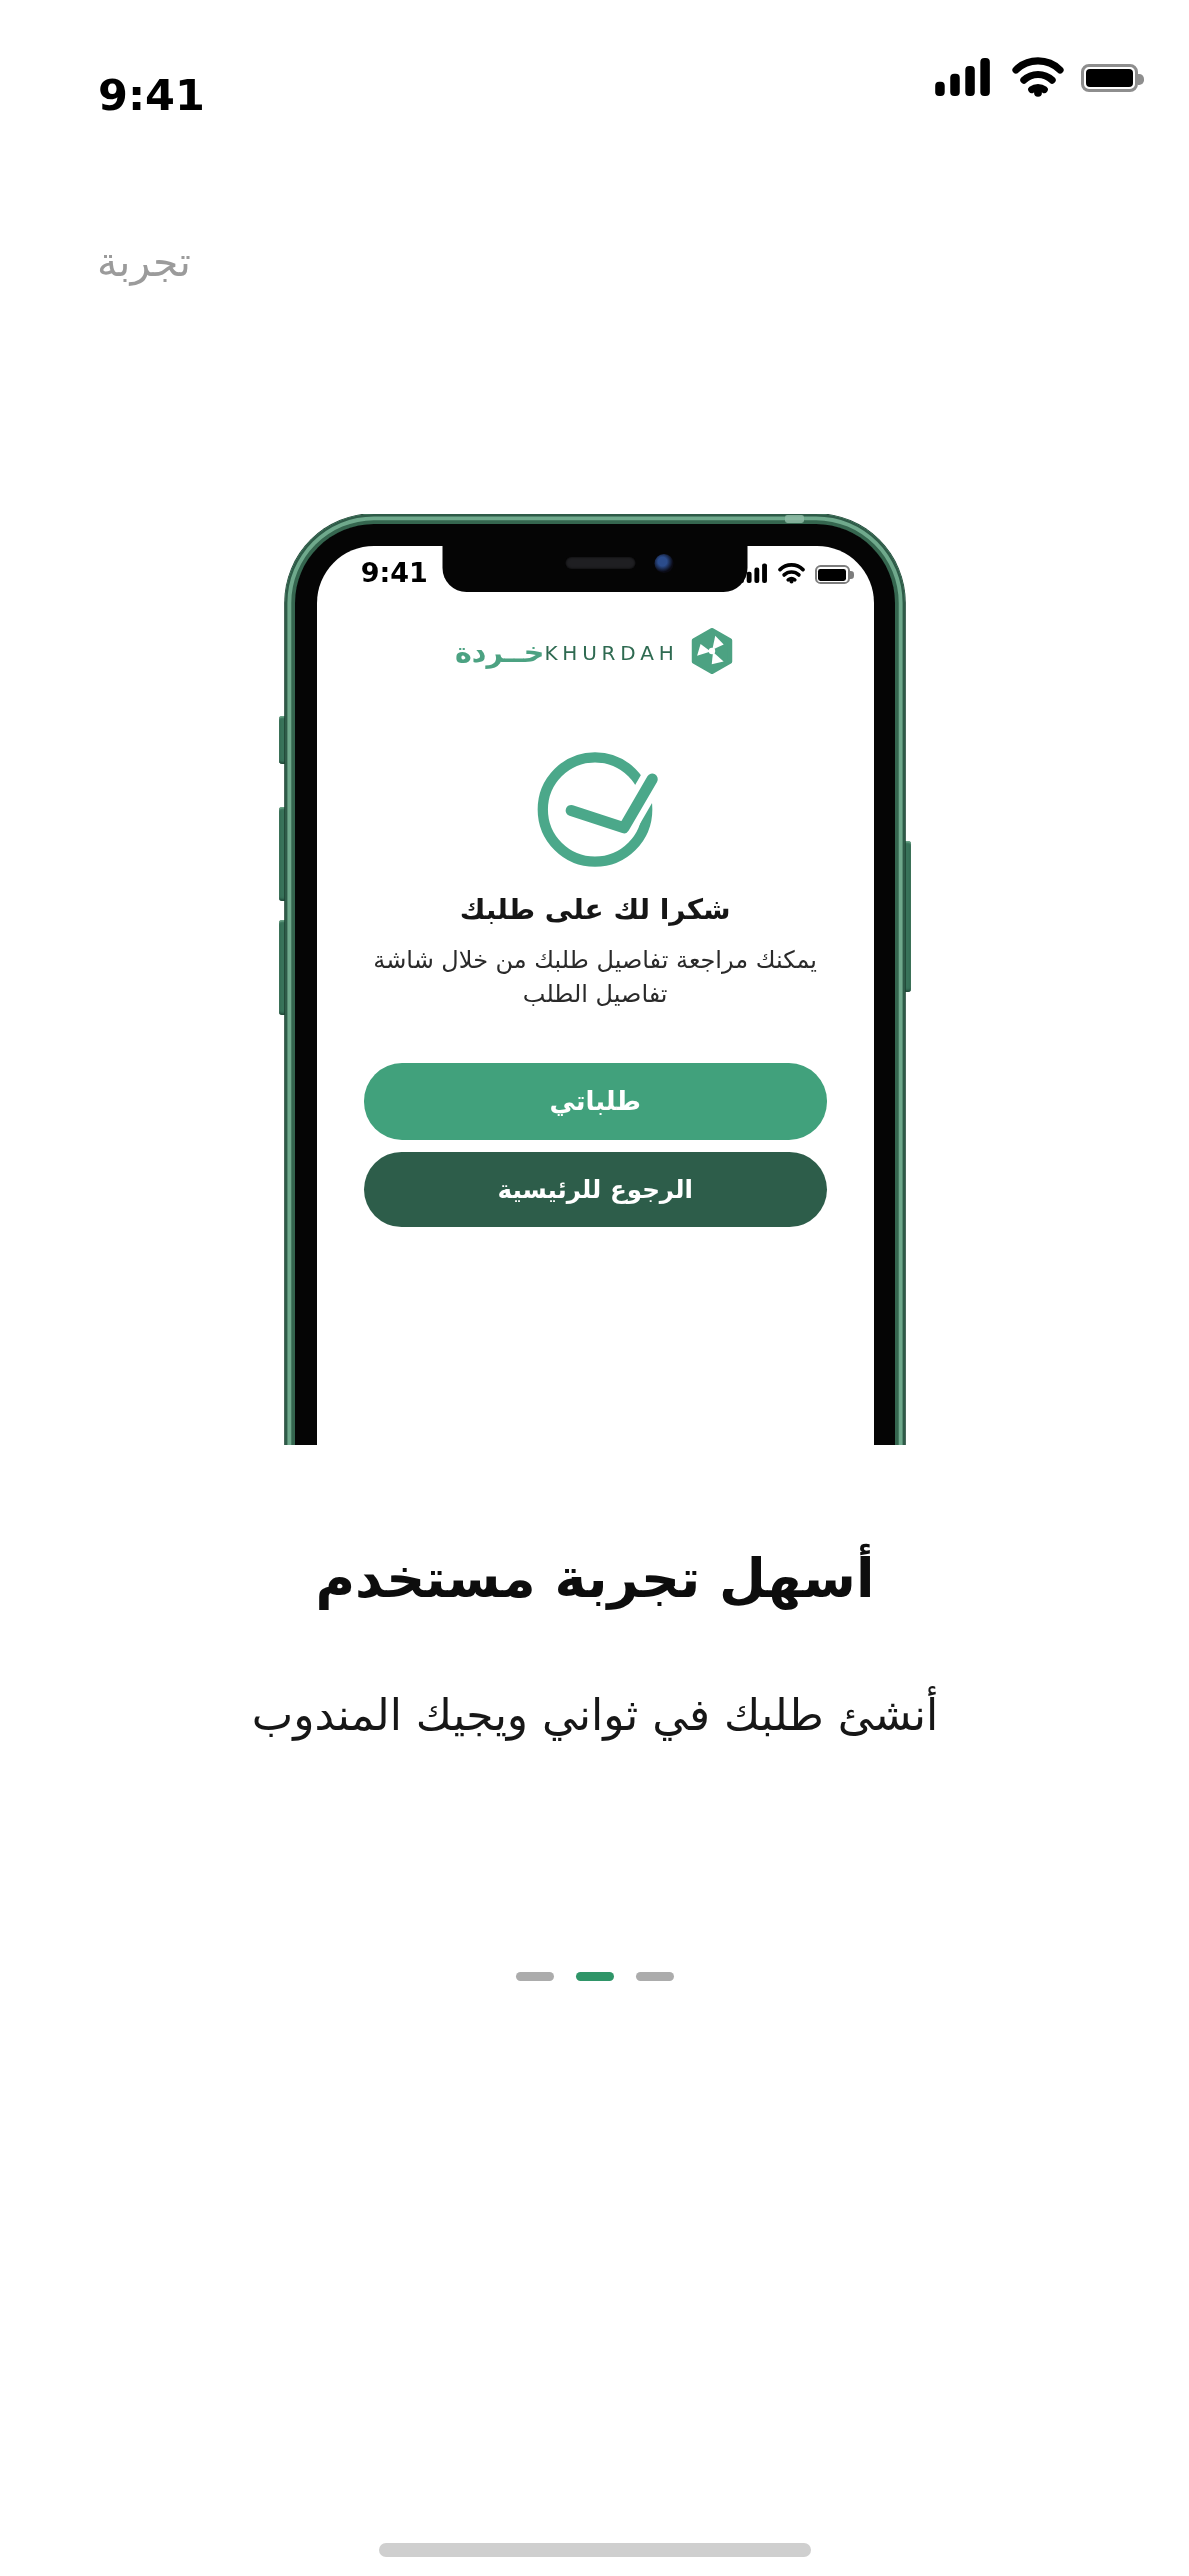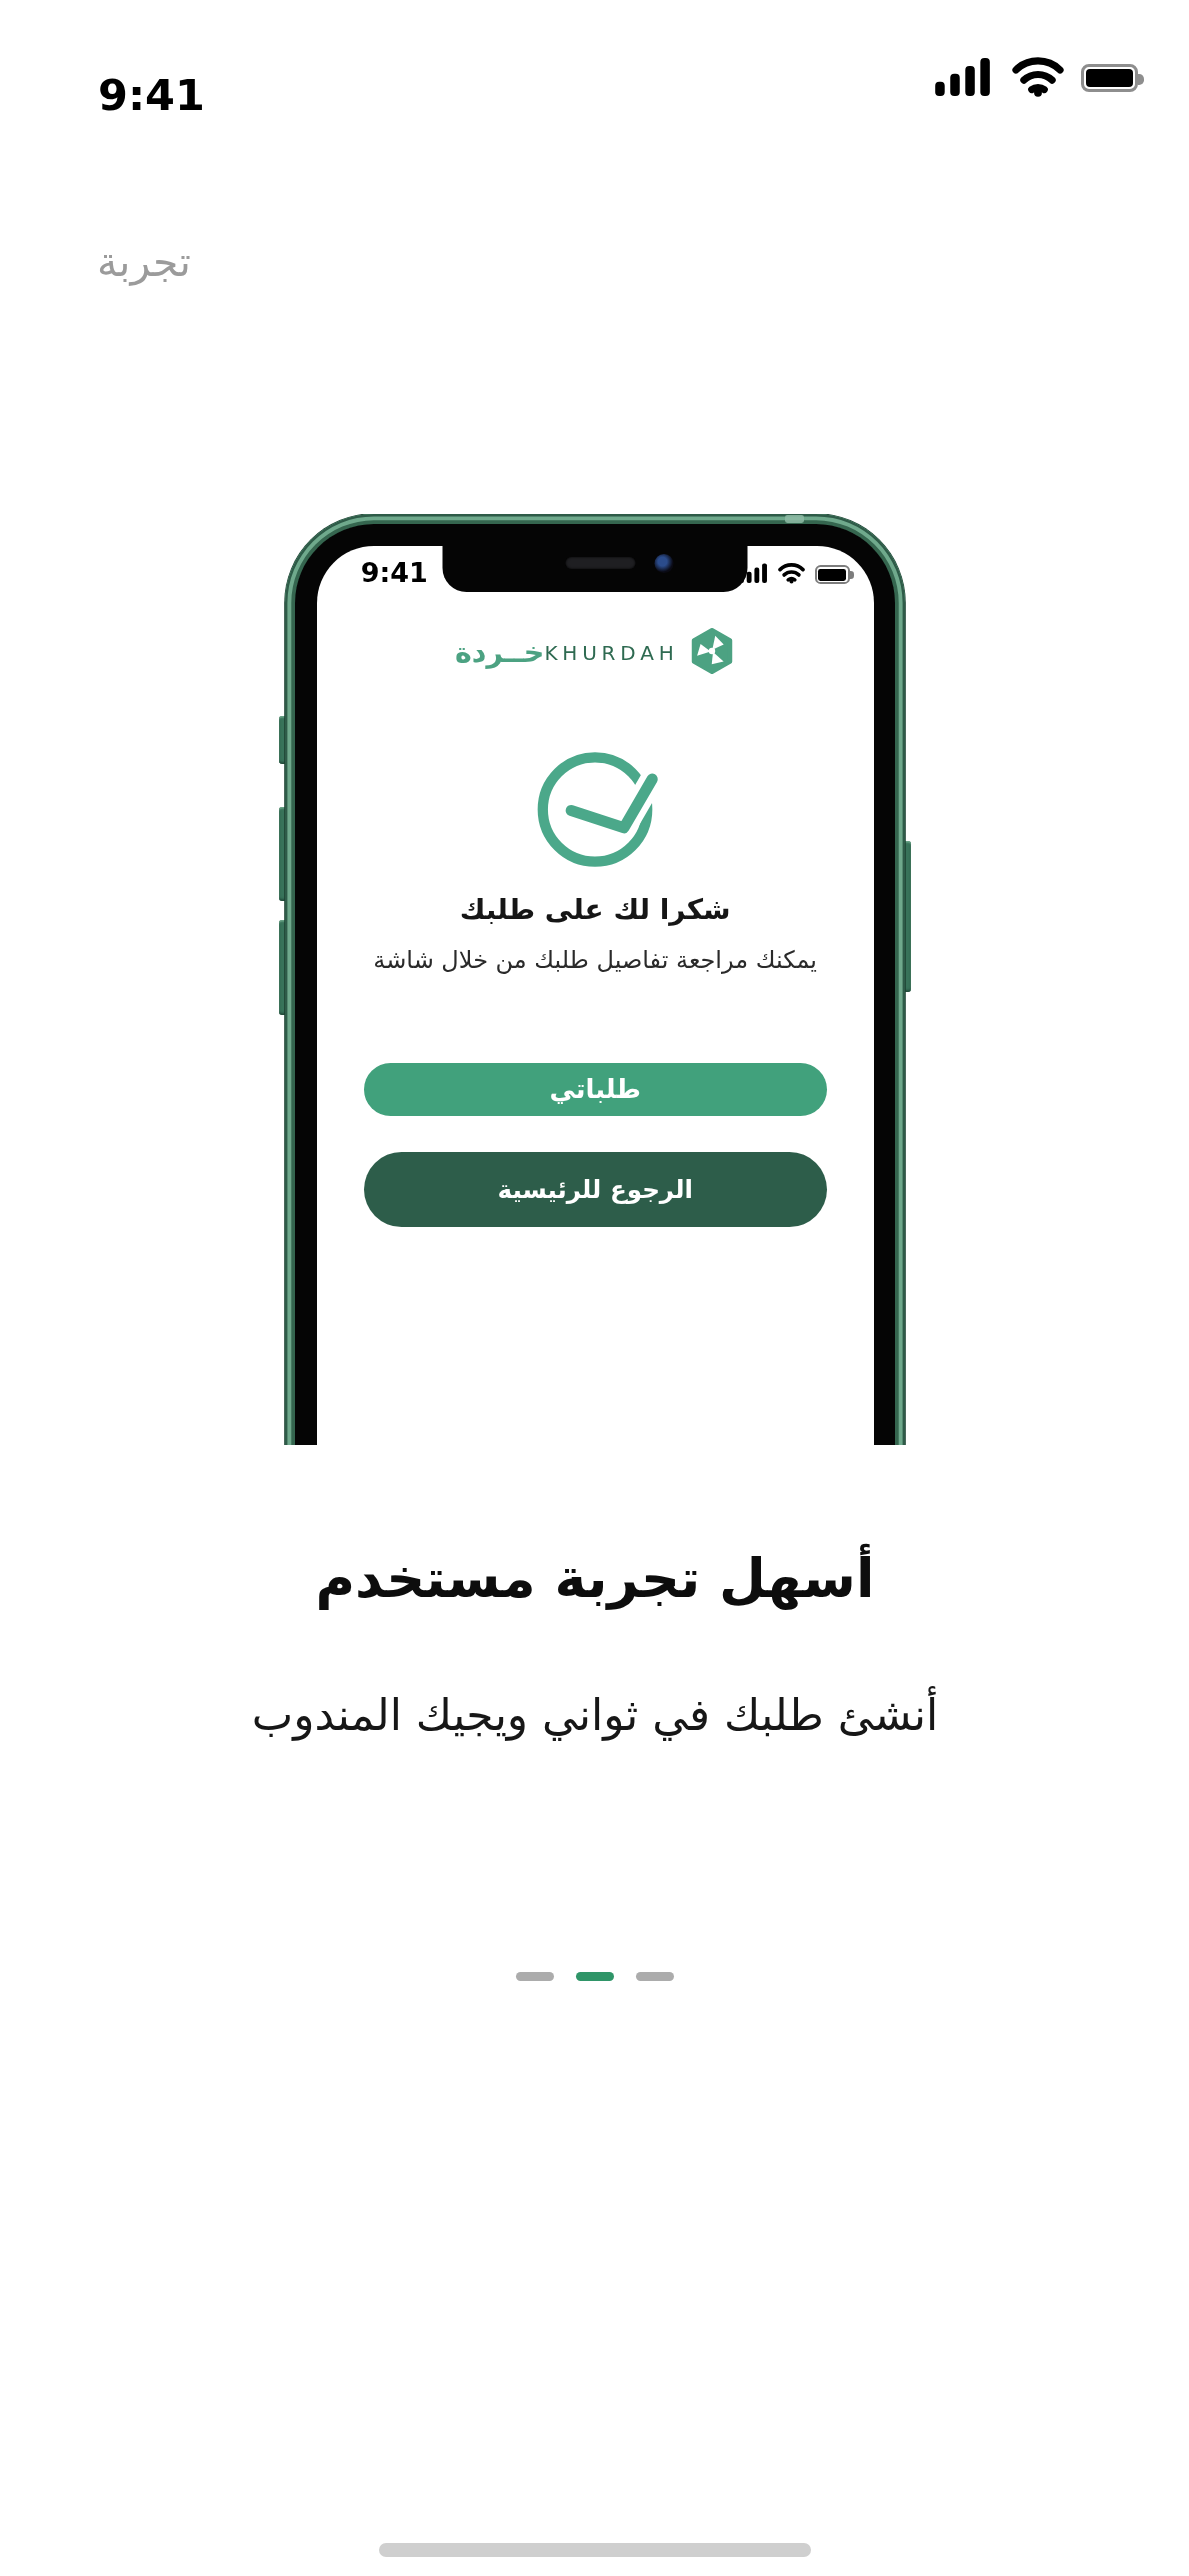--- a/index.html
+++ b/index.html
@@ -75,21 +75,21 @@
   
   .p-title { position:absolute; left:0; right:0; top:347px; text-align:center;
              font-size:28px; font-weight:700; color:#161616; }
   .p-body  { position:absolute; left:0; right:0; top:397px; text-align:center;
              font-size:24px; line-height:1.45; color:#2a2a2a; }
 
   
   .p-btn { position:absolute; left:47px; width:463px; border-radius:38px;
            display:flex; align-items:center; justify-content:center;
            color:#fff; font-weight:700; cursor:pointer; }
-  .p-btn.orders { top:517px; height:53px; background:#41A17C; font-size:26px; }
+  .p-btn.orders { top:517px; height:77px; background:#41A17C; font-size:26px; }
   .p-btn.home   { top:606px; height:75px; background:#2D5D4A; font-size:24.6px; }
 
   
   .ob-heading { position:absolute; left:0; right:0; top:1547px; text-align:center;
                 font-size:54px; font-weight:800; color:#0d0d0d; }
   .ob-body { position:absolute; left:0; right:0; top:1680px; text-align:center;
              font-size:44px; line-height:1.6; font-weight:400; color:#171717; }
 
   
   .dots { position:absolute; left:0; right:0; top:1972px; display:flex;
@@ -194,20 +194,21 @@
 
         <svg class="check-svg" width="174" height="159" viewBox="0 0 220 200">
           <circle cx="110" cy="100" r="66" fill="none" stroke="#4BA88A" stroke-width="13"></circle>
           <polyline points="80,97 143,128 187,72" fill="none" stroke="#ffffff" stroke-width="30" stroke-linecap="round" stroke-linejoin="round" transform="rotate(-8 110 100)"></polyline>
           <polyline points="80,97 143,128 187,72" fill="none" stroke="#4BA88A" stroke-width="14" stroke-linecap="round" stroke-linejoin="round" transform="rotate(-8 110 100)"></polyline>
         </svg>
 
         <div class="p-title" dir="rtl">شكرا لك على طلبك</div>
         <div class="p-body" dir="rtl">
           <div>يمكنك مراجعة تفاصيل طلبك من خلال شاشة</div>
+          <div>تفاصيل الطلب</div>
         </div>
 
         <div class="p-btn orders" dir="rtl">طلباتي</div>
         <div class="p-btn home" dir="rtl">الرجوع للرئيسية</div>
 
       </div>
     </div>
   </div>
 </div>
 

